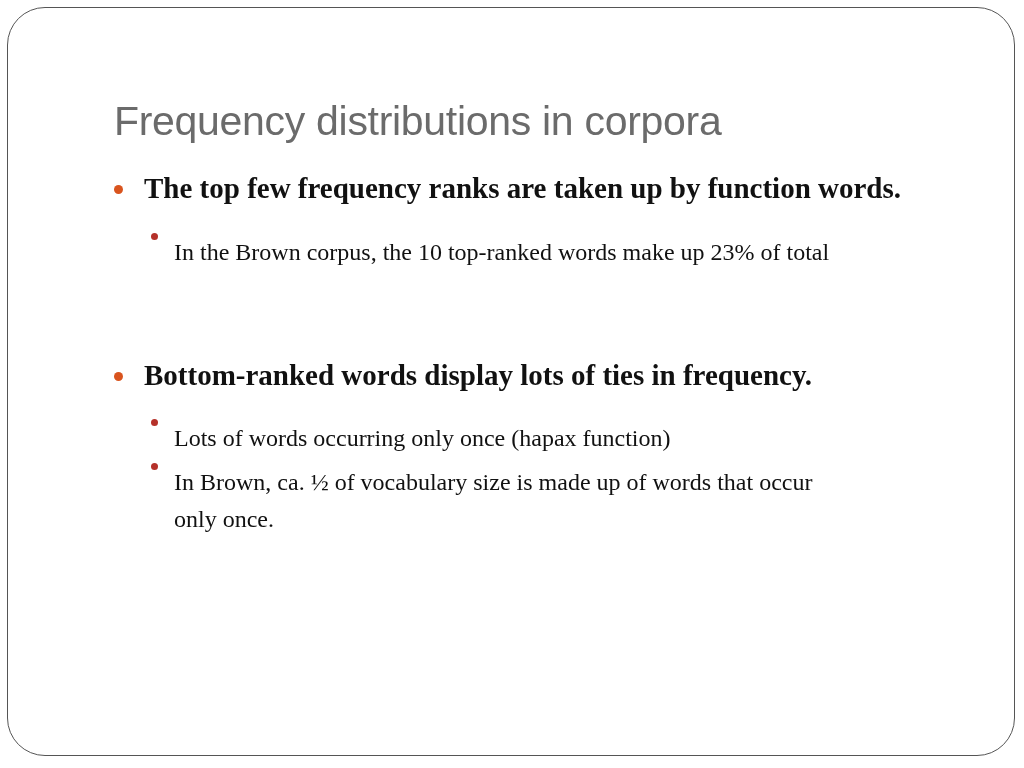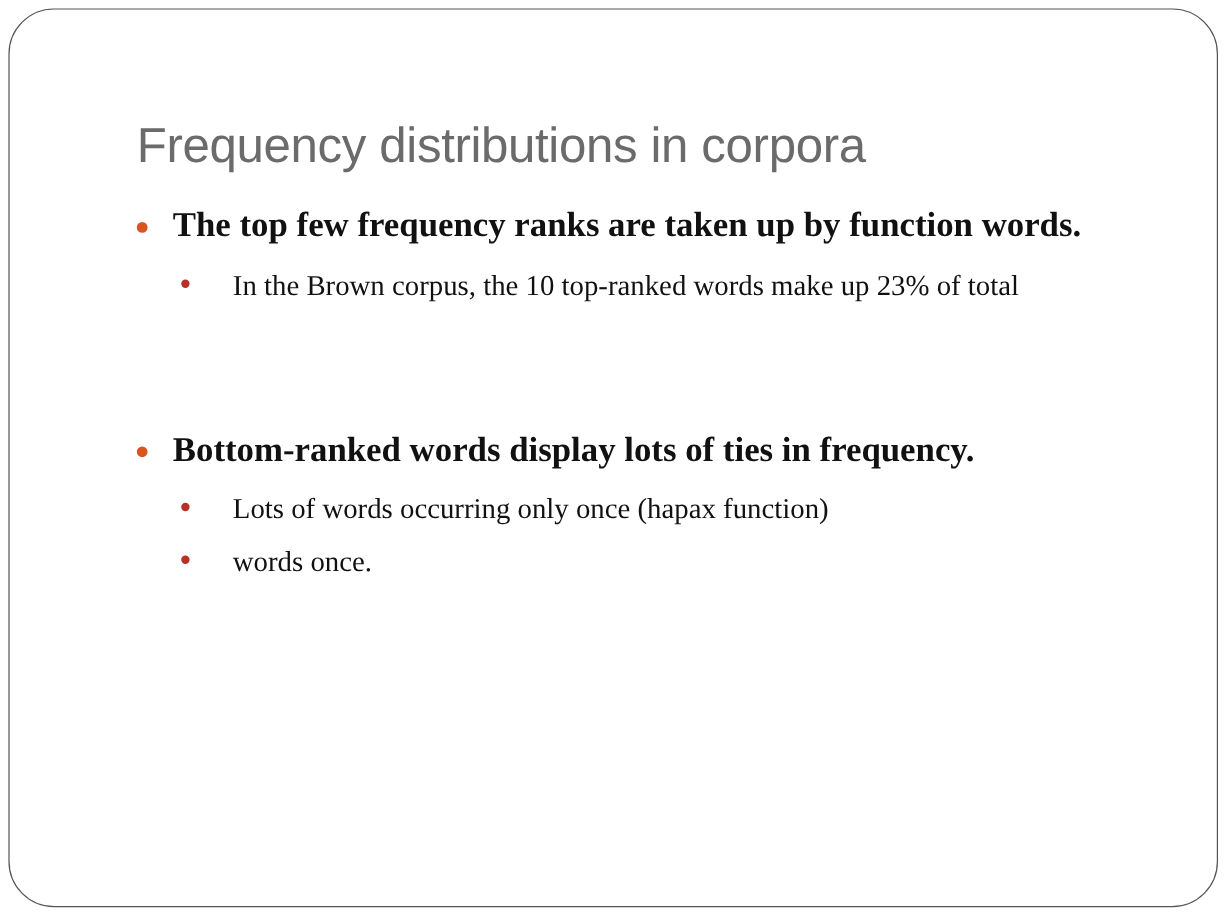--- a/index.html
+++ b/index.html
@@ -66,23 +66,22 @@
       position: absolute;
       left: 0;
       top: 15px;
       width: 7px;
       height: 7px;
       border-radius: 50%;
     }
     .bullet-l2 .text {
       position: absolute;
       left: 23px;
-      top: 3px;
+      top: 16px;
       width: 790px;
-      margin-left: 20px;
     }
   </style>
 </head>
 <body>
 
 <div class="slide-frame"></div>
 
 <div class="title">Frequency distributions in corpora</div>
 
 <div class="bullet-l1" style="top:172px;">
@@ -105,15 +104,16 @@
 <div class="bullet-l2" style="top:404px;">
   <span class="dot" style="background:#b5312a;"></span>
   <div class="text">
     <div>Lots of words occurring only once (hapax function)</div>
   </div>
 </div>
 
 <div class="bullet-l2" style="top:448px;">
   <span class="dot" style="background:#b5312a;"></span>
   <div class="text">
-    <div>words once.</div>
+    <div>In Brown, ca. ½ of vocabulary size is made up of words that occur</div>
+    <div>only once.</div>
   </div>
 </div>
 
 </body></html>

